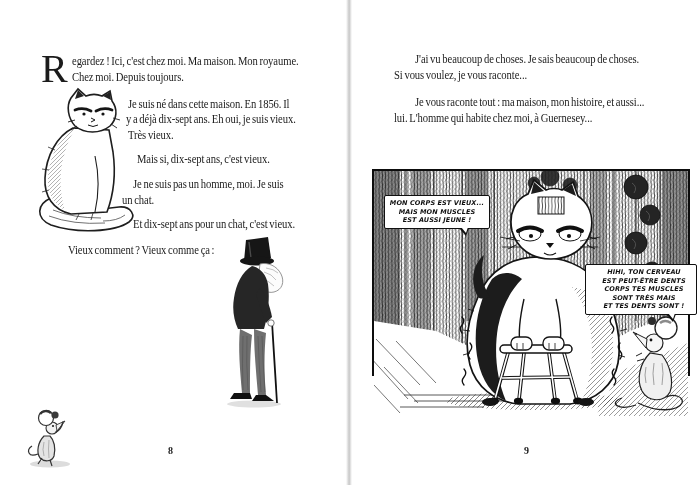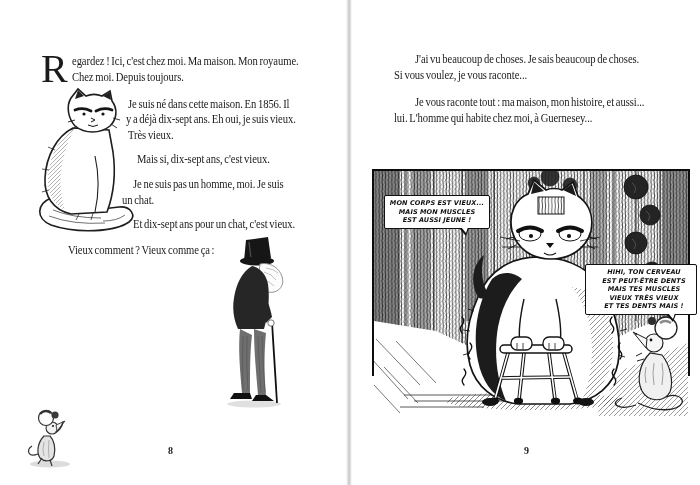--- a/index.html
+++ b/index.html
@@ -321,21 +321,21 @@
       </svg>
 
       <div class="bubble b1">
         <span>MON CORPS EST VIEUX...</span>
         <span>MAIS MON MUSCLES</span>
         <span>EST AUSSI JEUNE !</span>
       </div>
       <div class="bubble b2">
         <span>HIHI, TON CERVEAU</span>
         <span>EST PEUT-ÊTRE DENTS</span>
-        <span>MAIS TES MUSCLES</span>
-        <span>VIEUX TRÈS VIEUX</span>
-        <span>ET TES DENTS MAIS !</span>
+        <span>CORPS TES MUSCLES</span>
+        <span>SONT TRÈS MAIS</span>
+        <span>ET TES DENTS SONT !</span>
       </div>
     </div>
 
     <div class="pagenum" style="left:172px;top:445px">9</div>
   </section>
 </div>
 
 </body></html>

